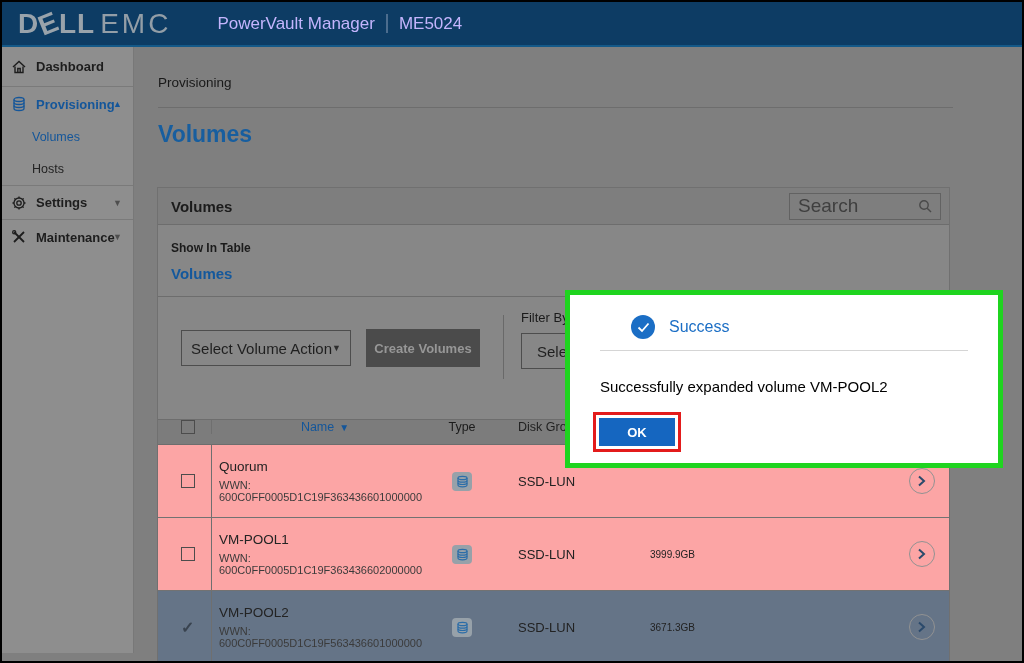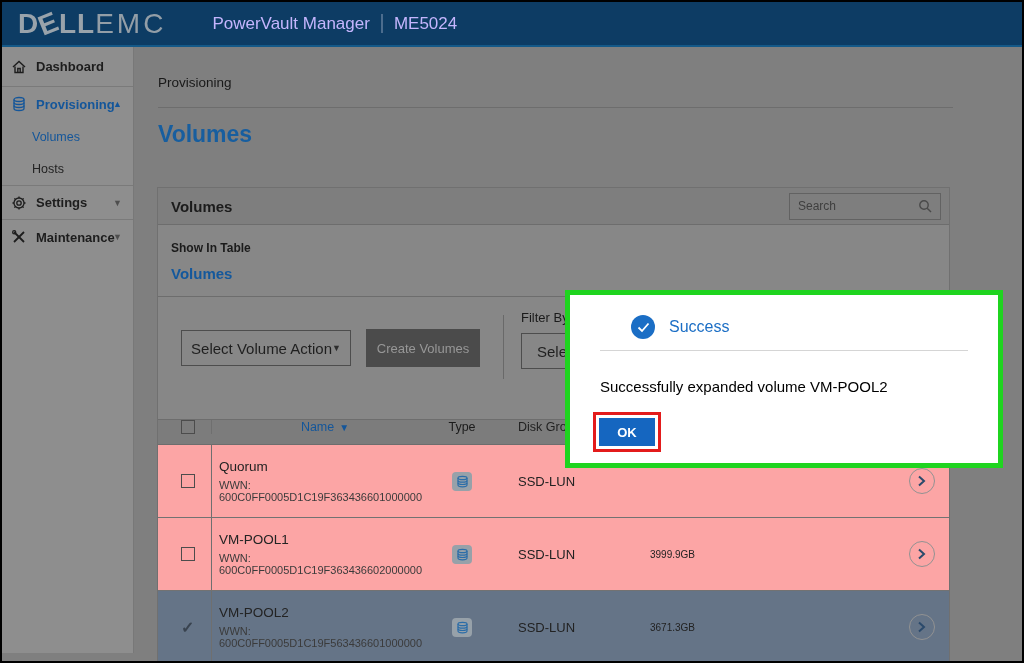--- a/index.html
+++ b/index.html
@@ -10,21 +10,21 @@
   }
   
   .app-header {
     position:absolute; top:0; left:0; right:0; height:45px;
     background:#0d3c64; border-bottom:2px solid #145988;
     display:flex; align-items:center;
   }
   .logo { margin-left:16px; display:flex; align-items:baseline; color:#99a3ab; }
   .logo .dell { font-size:28px; font-weight:bold; letter-spacing:1px; }
   .logo .tilt { display:inline-block; transform:rotate(-22deg); }
-  .logo .emc { font-size:28px; font-weight:normal; letter-spacing:3px; color:#939ea7; }
+  .logo .emc { font-size:28px; font-weight:normal; letter-spacing:3px; margin-left:5px; color:#939ea7; }
   .app-title { margin-left:46px; display:flex; align-items:center; gap:11px; color:#c4b5fd; font-size:17px; }
   .app-title .pipe { width:2px; height:19px; background:#4c6d8e; }
   
   .sidebar { position:absolute; top:45px; left:0; width:132px; bottom:8px; background:#8e8e8e; border-right:1px solid #787878; }
   .side-item { position:relative; display:flex; align-items:center; gap:9px; padding-left:9px; font-size:13px; font-weight:bold; color:#1d1d1d; cursor:pointer; }
   .side-item.sub { padding-left:30px; font-weight:normal; font-size:12.5px; color:#232323; }
   .side-item.active { color:#14569a; }
   .side-item .arrow { position:absolute; right:11px; font-size:9px; color:#4e4e4e; }
   .side-item.active .arrow { color:#14569a; }
   .side-div { height:1px; background:#7a7a7a; }
@@ -32,29 +32,29 @@
   
   .main { position:absolute; left:133px; top:45px; right:0; bottom:0; }
   .breadcrumb { position:absolute; left:23px; top:28px; font-size:13.5px; color:#191919; }
   .top-rule { position:absolute; left:23px; top:60px; width:795px; height:1px; background:#6d6d6d; }
   .page-title { position:absolute; left:23px; top:74px; font-size:23px; font-weight:bold; color:#175e9f; }
   
   .panel { position:absolute; left:22px; top:140px; width:793px; border:1px solid #707070; background:#878787; }
   .panel-header { height:37px; background:#7e7e7e; border-bottom:1px solid #6d6d6d; display:flex; align-items:center; justify-content:space-between; padding:0 8px 0 13px; }
   .panel-title { font-size:15px; font-weight:bold; color:#1b1b1b; }
   .search-box { width:152px; height:27px; border:1px solid #626262; display:flex; align-items:center; padding:0 8px; background:transparent; }
-  .search-box input { flex:1; border:none; background:transparent; outline:none; font-size:12px; color:#333; font-family:inherit; width:100px; }
+  .search-box input { flex:1; border:none; background:transparent; outline:none; font-size:19px; color:#333; font-family:inherit; width:100px; }
   .search-box input::placeholder { color:#3f3f3f; opacity:1; }
   .show-section { padding:16px 13px 14px; border-bottom:1px solid #6d6d6d; }
   .show-label { font-size:12px; font-weight:bold; color:#1b1b1b; }
   .show-value { margin-top:10px; font-size:15px; font-weight:bold; color:#14589c; cursor:pointer; }
   .toolbar { position:relative; height:82px; }
   .select-action { position:absolute; left:23px; top:33px; width:170px; height:36px; border:1px solid #4d4d4d; display:flex; align-items:center; justify-content:center; font-size:15px; color:#1f1f1f; cursor:pointer; background:transparent; }
   .select-action .caret { font-size:9px; color:#2e2e2e; }
-  .create-btn { position:absolute; left:208px; top:32px; width:114px; height:38px; background:#4b4b4b; color:#979797; font-weight:normal; font-size:13px; border:none; display:flex; align-items:center; justify-content:center; font-family:inherit; }
+  .create-btn { position:absolute; left:208px; top:32px; width:114px; height:38px; background:#4b4b4b; color:#979797; font-weight:bold; font-size:13px; border:none; display:flex; align-items:center; justify-content:center; font-family:inherit; }
   .tool-vdiv { position:absolute; left:345px; top:18px; height:64px; width:1px; background:#696969; }
   .filter-group { position:absolute; left:363px; top:13px; }
   .filter-label { font-size:13px; color:#1b1b1b; }
   .filter-select { margin-top:8px; width:130px; height:36px; border:1px solid #4d4d4d; display:flex; align-items:center; padding-left:15px; font-size:15px; color:#1f1f1f; cursor:pointer; }
   
   .table-header { height:26px; background:#7c7c7c; border-top:1px solid #6d6d6d; border-bottom:1px solid #6d6d6d; display:flex; align-items:flex-start; font-size:12.5px; font-weight:normal; color:#1b1b1b;margin-top:40px; }
   .t-row { height:73px; display:flex; align-items:stretch; border-bottom:1px solid #727272; background:#fca5a5; cursor:pointer; }
   .t-row.selected { background:#657487; }
   .c-check { flex:0 0 53px; padding-left:23px; display:flex; align-items:center; }
   .c-name { flex:0 0 220px; border-left:1px solid #6f6f6f; display:flex; flex-direction:column; justify-content:center; align-items:flex-start; padding-left:7px; }
@@ -73,21 +73,21 @@
   .disk-badge { width:20px; height:19px; border-radius:4px; background:#97a1a9; display:flex; align-items:center; justify-content:center; }
   .chev { width:26px; height:26px; border-radius:50%; border:1px solid #929292; display:flex; align-items:center; justify-content:center; }
   
   .dialog { position:absolute; left:563px; top:288px; width:438px; height:178px; border:5px solid #1fd41f; background:#ffffff; z-index:20; padding:20px 30px 0 30px; }
   .dialog-head { display:flex; align-items:center; gap:14px;padding-left:31px; }
   .check-circle { width:24px; height:24px; border-radius:50%; background:#1b6ec5; display:flex; align-items:center; justify-content:center; }
   .dialog-title { font-size:16px; color:#1b6ec5; }
   .dialog-divider { margin-top:11px; height:1px; background:#d5d5d5; }
   .dialog-message { margin-top:27px; font-size:15px; color:#000000; }
   .ok-highlight { display:inline-block; margin-left:-7px; margin-top:17px; border:3px solid #e31b1b; padding:3px; }
-  .ok-btn { width:56px; height:28px; background:#1566c0; color:#ffffff; font-weight:bold; font-size:13px; border:none; display:block; cursor:pointer; font-family:inherit; }
+  .ok-btn { width:76px; height:28px; background:#1566c0; color:#ffffff; font-weight:bold; font-size:13px; border:none; display:block; cursor:pointer; font-family:inherit; }
 </style>
 </head>
 <body>
 
 <div class="screen">
 
   <header class="app-header">
     <div class="logo">
       <span class="dell"><span>D</span><span class="tilt">E</span><span>LL</span></span>
       <span class="emc">EMC</span>

